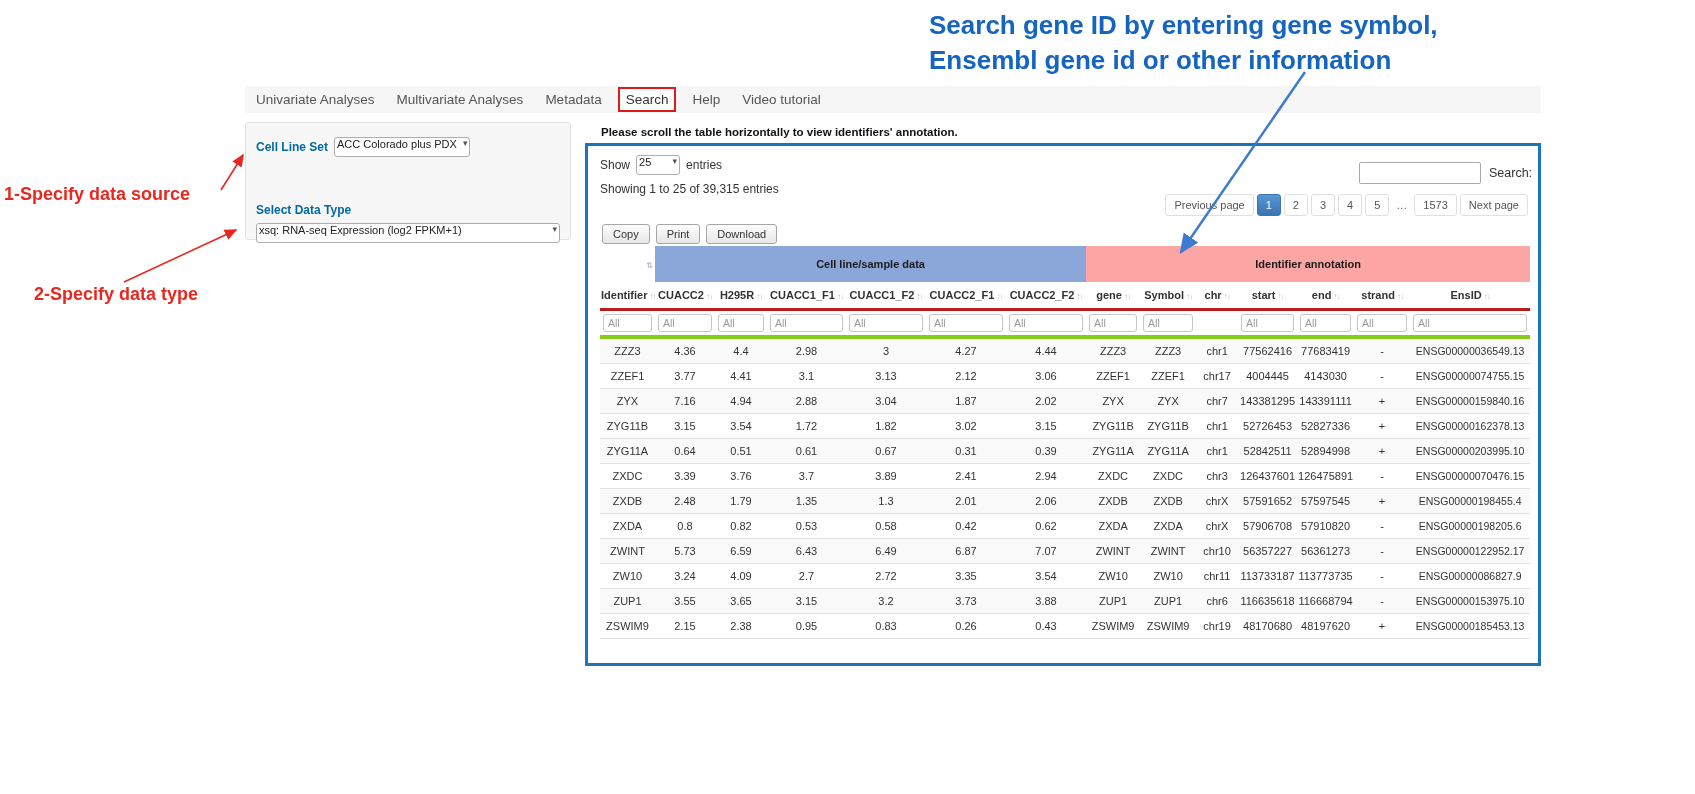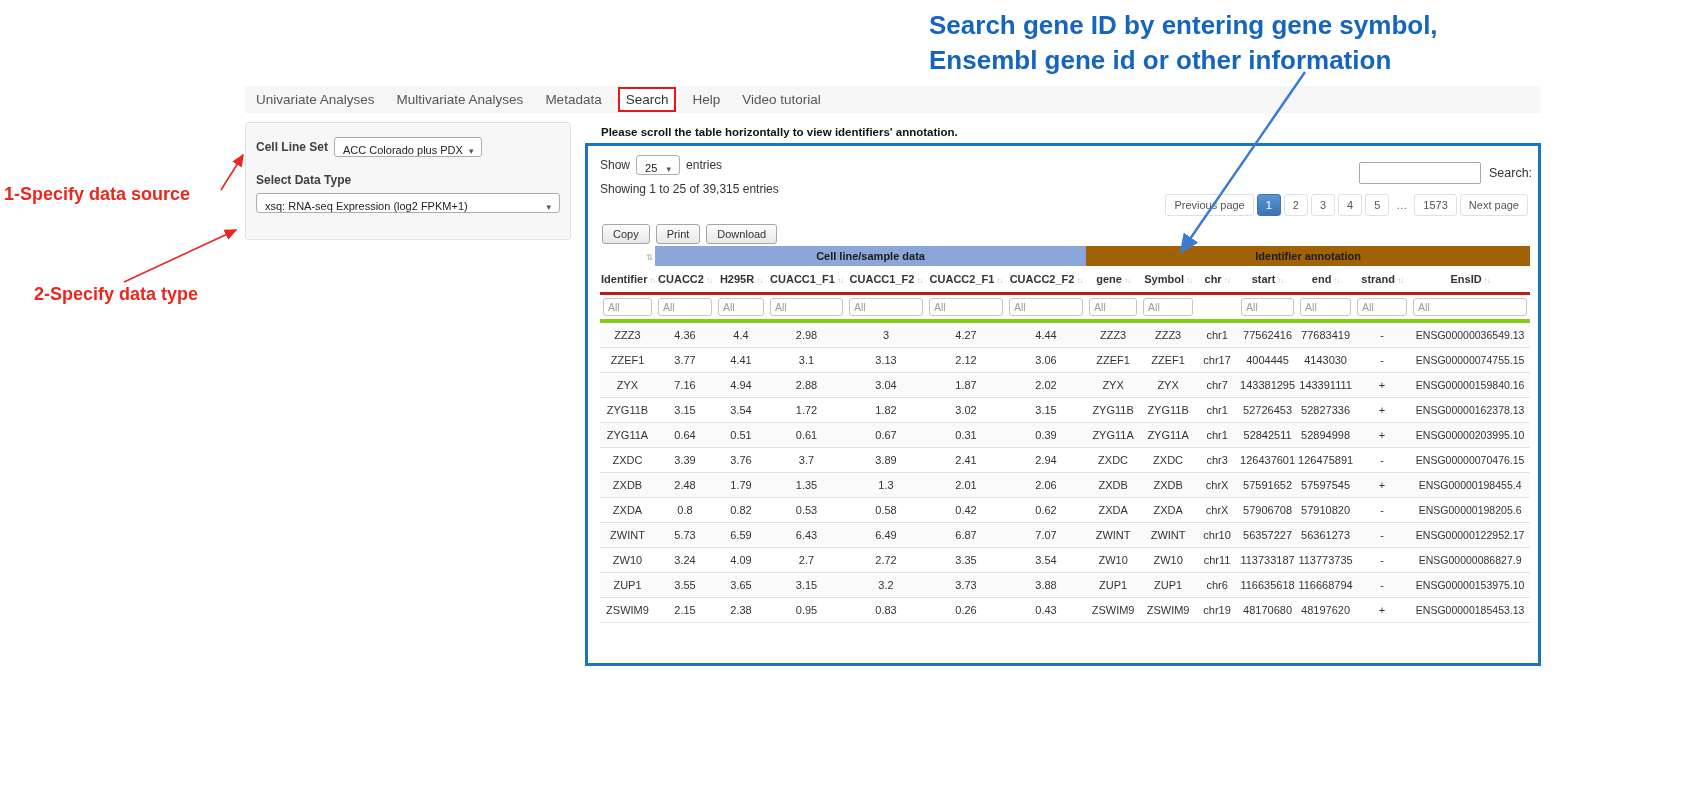--- a/index.html
+++ b/index.html
@@ -13,26 +13,26 @@
   #red-note-2 { left:34px; top:284px; }
   #arrows { left:0; top:0; pointer-events:none; z-index:50; }
 
   
   #nav { left:245px; top:86px; width:1296px; height:27px; background:#f6f6f6; display:flex; align-items:center; }
   .nav-item { font-size:13.5px; color:#555; padding:0 11px; line-height:27px; white-space:nowrap; cursor:pointer; }
   .nav-item.active { border:2px solid #e01a1a; background:#fdfdfd; line-height:21px; padding:0 6px; margin:0 5px; color:#333; }
 
   
   #panel { left:245px; top:122px; width:326px; height:118px; background:#f7f7f7; border:1px solid #e2e2e2; border-radius:3px; padding:14px 10px 10px 10px; }
-  .panel-label { font-size:12px; font-weight:bold; color:#404040; white-space:nowrap; }
+  .panel-label { font-size:12px; font-weight:bold; color:#0369a1; white-space:nowrap; }
   .select-box { background:#fff; border:1px solid #adadad; border-radius:3px; font-size:11px; color:#222;
-                display:inline-flex; align-items:flex-end; justify-content:space-between; padding:0 8px; height:20px; cursor:pointer; white-space:nowrap; }
+                display:inline-flex; align-items:flex-start; justify-content:space-between; padding:0 2px; height:20px; cursor:pointer; white-space:nowrap; }
   .chev { font-size:9px; color:#555; margin-left:6px; }
   #cell-line-row { display:flex; align-items:center; gap:6px; }
-  #data-type-label { display:block; margin-top:16px; }
+  #data-type-label { display:block; margin-top:46px; }
   #data-type-select { width:100%; margin-top:6px; display:flex; }
 
   
   #scroll-note { left:601px; top:126px; font-size:11.5px; font-weight:bold; color:#111; }
 
   
   #tablebox { left:585px; top:143px; width:956px; height:523px; border:3px solid #1b75bc; background:#fff; }
   #show-row { position:absolute; left:12px; top:9px; display:flex; align-items:center; gap:6px; font-size:12px; color:#333; }
   #length-select { height:20px; min-width:44px; }
   #showing-text { position:absolute; left:12px; top:36px; font-size:12px; color:#333; }
@@ -47,21 +47,21 @@
 
   #export-buttons { position:absolute; left:14px; top:78px; display:flex; gap:6px; }
   .export-btn { font-family:"Liberation Sans", sans-serif; font-size:11px; padding:3px 10px; border:1px solid #a6a6a6; border-radius:3px;
                 background:linear-gradient(#fdfdfd,#e7e7e7); color:#333; cursor:pointer; }
 
   
   #gene-table { position:absolute; left:12px; top:100px; border-collapse:collapse; table-layout:fixed; width:930px; font-size:11px; color:#333; }
   #gene-table th, #gene-table td { overflow:hidden; white-space:nowrap; }
   th.group-blank { background:#fff; text-align:right; padding:3px 3px; }
   th.group-sample { background:#8ba7d9; font-size:11px; font-weight:bold; color:#1b1b1b; text-align:center; padding:4px 0; }
-  th.group-anno { background:#a16207; font-size:11px; font-weight:bold; color:#1b1b1b; text-align:center; padding:4px 0; }
+  th.group-anno { background:#fca5a5; font-size:11px; font-weight:bold; color:#1b1b1b; text-align:center; padding:12px 0; }
   .col-header { font-weight:bold; font-size:11px; text-align:center; padding:7px 1px; border-bottom:3px solid #b91c1c; cursor:pointer; }
   .sort-icon { color:#c3c3c3; font-size:8px; margin-left:2px; letter-spacing:-1px; }
   .filter-row td { padding:3px 3px; border-bottom:4px solid #84cc16; }
   .filter-input { width:100%; height:18px; border:1px solid #c6c6c6; border-radius:3px; font-size:10.5px; padding:0 4px; color:#444; }
   .filter-input::placeholder { color:#9a9a9a; }
   #gene-table tbody td { text-align:center; padding:6px 1px; border-bottom:1px solid #e3e3e3; }
   #gene-table tbody td:last-child { font-size:10.5px; }
   #gene-table tbody tr:nth-child(odd) { background:#fafafa; }
 </style>
 </head>

